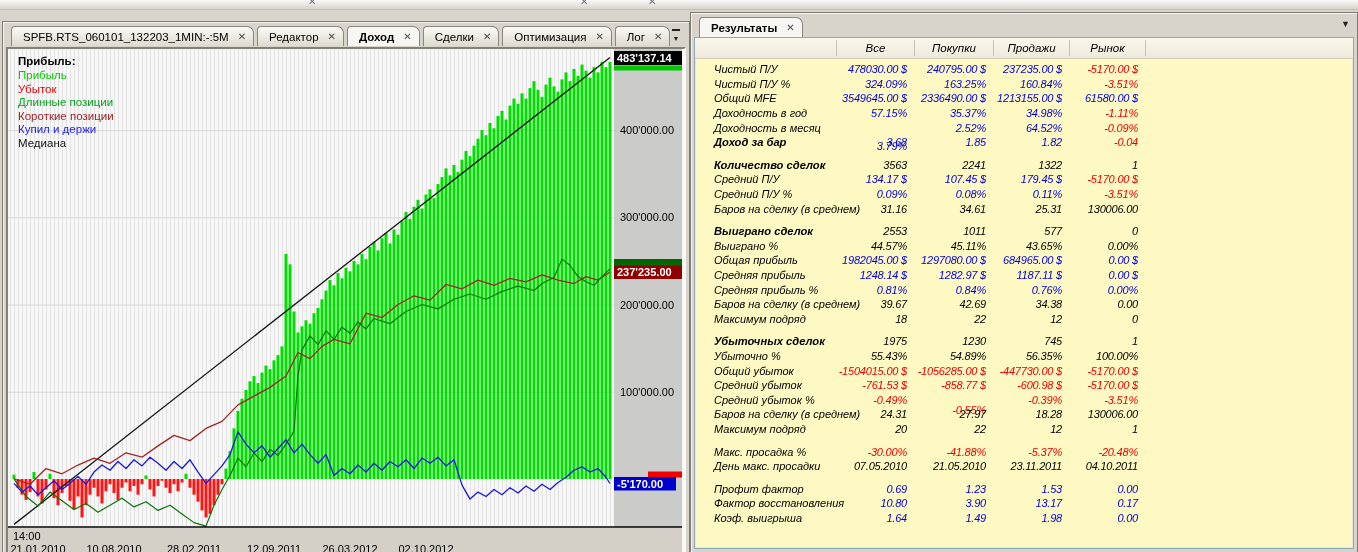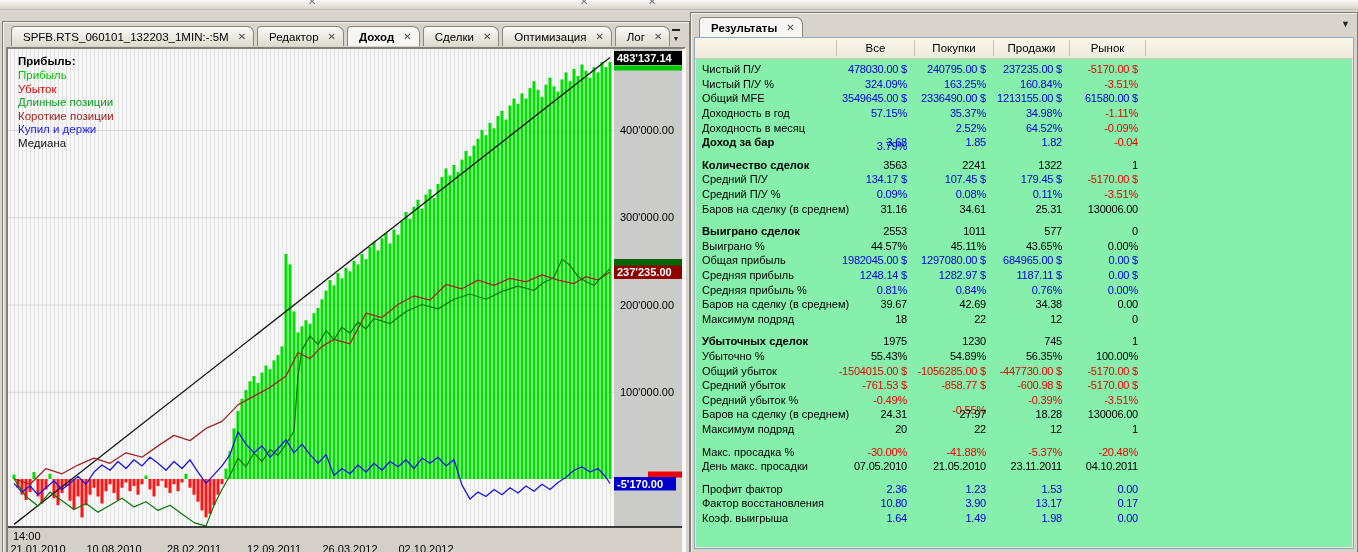--- a/index.html
+++ b/index.html
@@ -30,31 +30,31 @@
   .dd-arrow{position:absolute;right:7px;top:6px;font-size:9px;color:#222;}
 
   
   .chart-panel{position:absolute;left:3px;top:25px;right:3px;bottom:3px;
     border-top:2px solid #828078;border-left:2px solid #828078;
     border-right:2px solid #fbfaf6;border-bottom:2px solid #fbfaf6;
     background:#f7f7f7;overflow:hidden;}
 
   
   .table-panel{position:absolute;left:3px;top:24px;right:3px;bottom:3px;
-    border:1px solid #8fa8bc;background:#86efac;overflow:hidden;
-    box-shadow:inset 0 0 0 1px #e8e6df;}
+    border:1px solid #8fa8bc;background:#fef9c3;overflow:hidden;
+    box-shadow:inset 0 0 0 1px #e8e6df;font-style:italic;}
   .t-header{display:flex;height:20px;background:linear-gradient(#faf7eb,#eeeadb);
     border-bottom:1px solid #cfccbc;font-size:11.5px;}
   .t-h{display:flex;align-items:center;justify-content:center;box-sizing:border-box;
     border-right:1px solid #c6c3b2;height:16px;margin-top:2px;}
   .t-h.lbl{width:142px;}
   .t-h.fill{flex:1;border-right:none;}
   .t-body{padding-top:3px;}
   .t-row{display:flex;height:14.6px;align-items:center;font-size:11px;}
-  .t-label{width:142px;padding-left:7px;box-sizing:border-box;white-space:nowrap;}
+  .t-label{width:142px;padding-left:19px;box-sizing:border-box;white-space:nowrap;}
   .t-row.bold .t-label{font-weight:bold;font-size:11.2px;}
   .t-val{text-align:right;padding-right:8px;box-sizing:border-box;white-space:nowrap;letter-spacing:-0.2px;}
   .t-gap{height:8px;}
   .c-b{color:#0000d8;} .c-r{color:#ee0000;} .c-k{color:#000;}
 </style>
 </head>
 <body>
 
 <div id="app">
 
@@ -636,21 +636,21 @@
           <div class="t-row">
             <div class="t-label">День макс. просадки</div>
             <div class="t-val c-k" style="width: 78px;">07.05.2010</div>
             <div class="t-val c-k" style="width: 79px;">21.05.2010</div>
             <div class="t-val c-k" style="width: 76px;">23.11.2011</div>
             <div class="t-val c-k" style="width: 76px;">04.10.2011</div>
           </div>
           <div class="t-gap"></div>
           <div class="t-row">
             <div class="t-label">Профит фактор</div>
-            <div class="t-val c-b" style="width: 78px;">2.36</div>
+            <div class="t-val c-b" style="width: 78px;">0.69</div>
             <div class="t-val c-b" style="width: 79px;">1.23</div>
             <div class="t-val c-b" style="width: 76px;">1.53</div>
             <div class="t-val c-b" style="width: 76px;">0.00</div>
           </div>
           <div class="t-row">
             <div class="t-label">Фактор восстановления</div>
             <div class="t-val c-b" style="width: 78px;">10.80</div>
             <div class="t-val c-b" style="width: 79px;">3.90</div>
             <div class="t-val c-b" style="width: 76px;">13.17</div>
             <div class="t-val c-b" style="width: 76px;">0.17</div>

